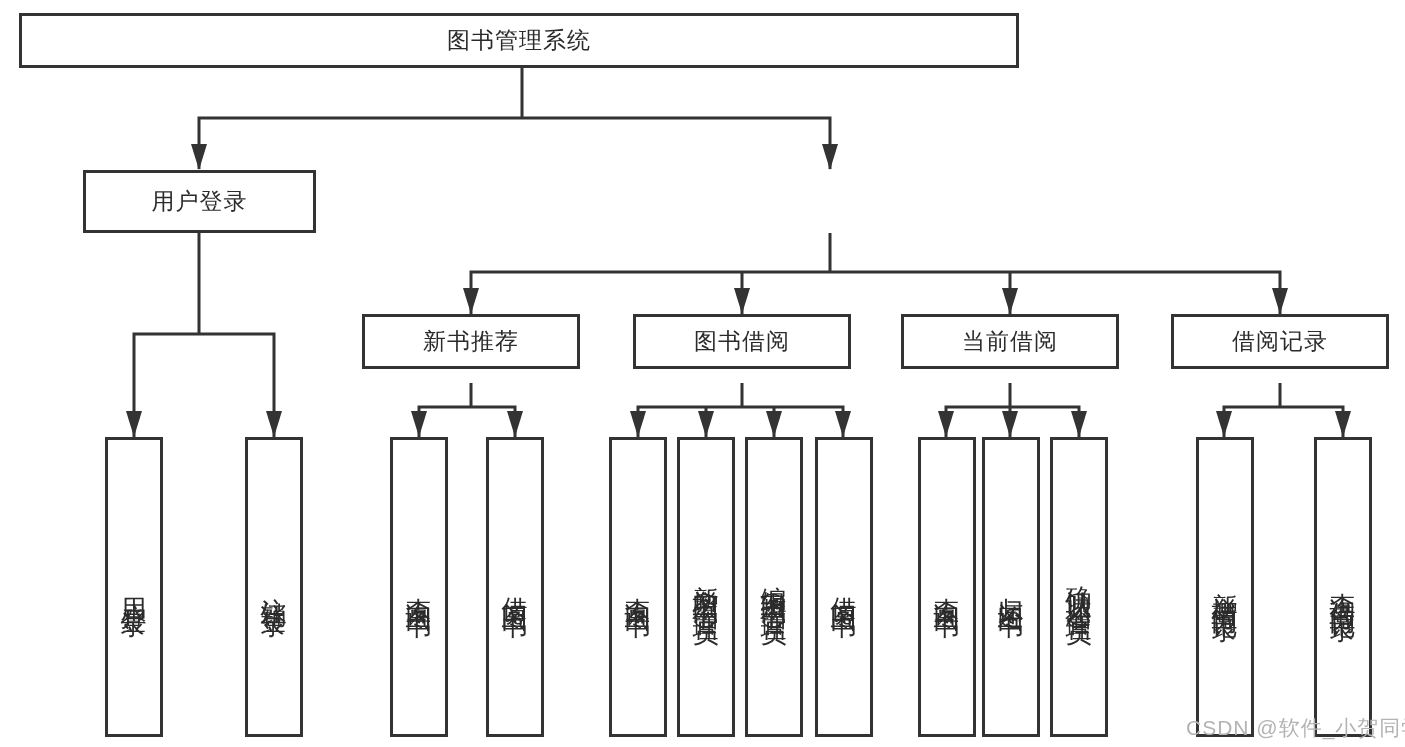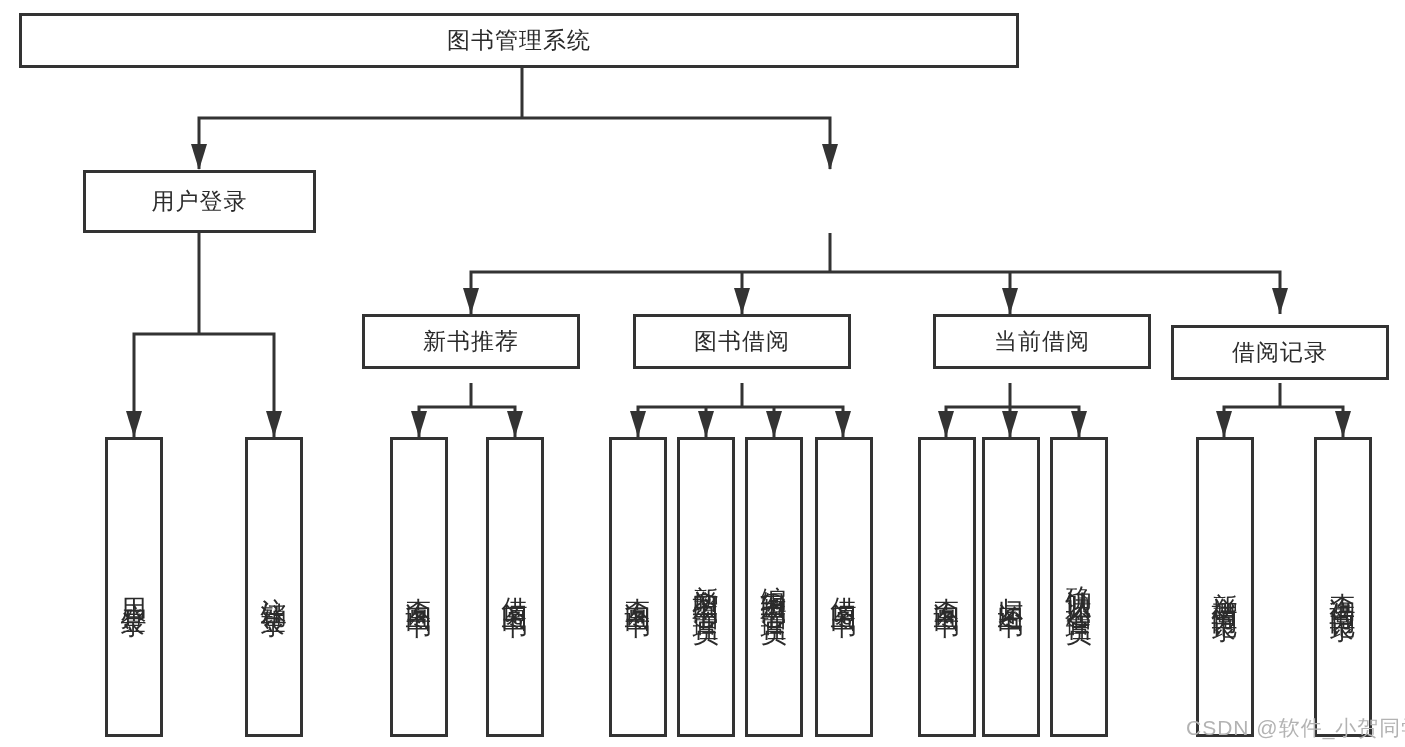--- a/index.html
+++ b/index.html
@@ -123,24 +123,24 @@
   <div class="hbox lv2" style="left:83px;">
     <span>用户登录</span>
   </div>
 
   <div class="hbox lv3" style="left:362px;">
     <span>新书推荐</span>
   </div>
   <div class="hbox lv3" style="left:633px;">
     <span>图书借阅</span>
   </div>
-  <div class="hbox lv3" style="left:901px;margin-left:32px;">
+  <div class="hbox lv3" style="left:901px;">
     <span>当前借阅</span>
   </div>
-  <div class="hbox lv3" style="left:1171px;margin-top:11px;">
+  <div class="hbox lv3" style="left:1171px;">
     <span>借阅记录</span>
   </div>
 
   <div class="vbox" style="left:105px;">
     <span>用户登录</span>
   </div>
   <div class="vbox" style="left:245px;">
     <span>注销登录</span>
   </div>
 

